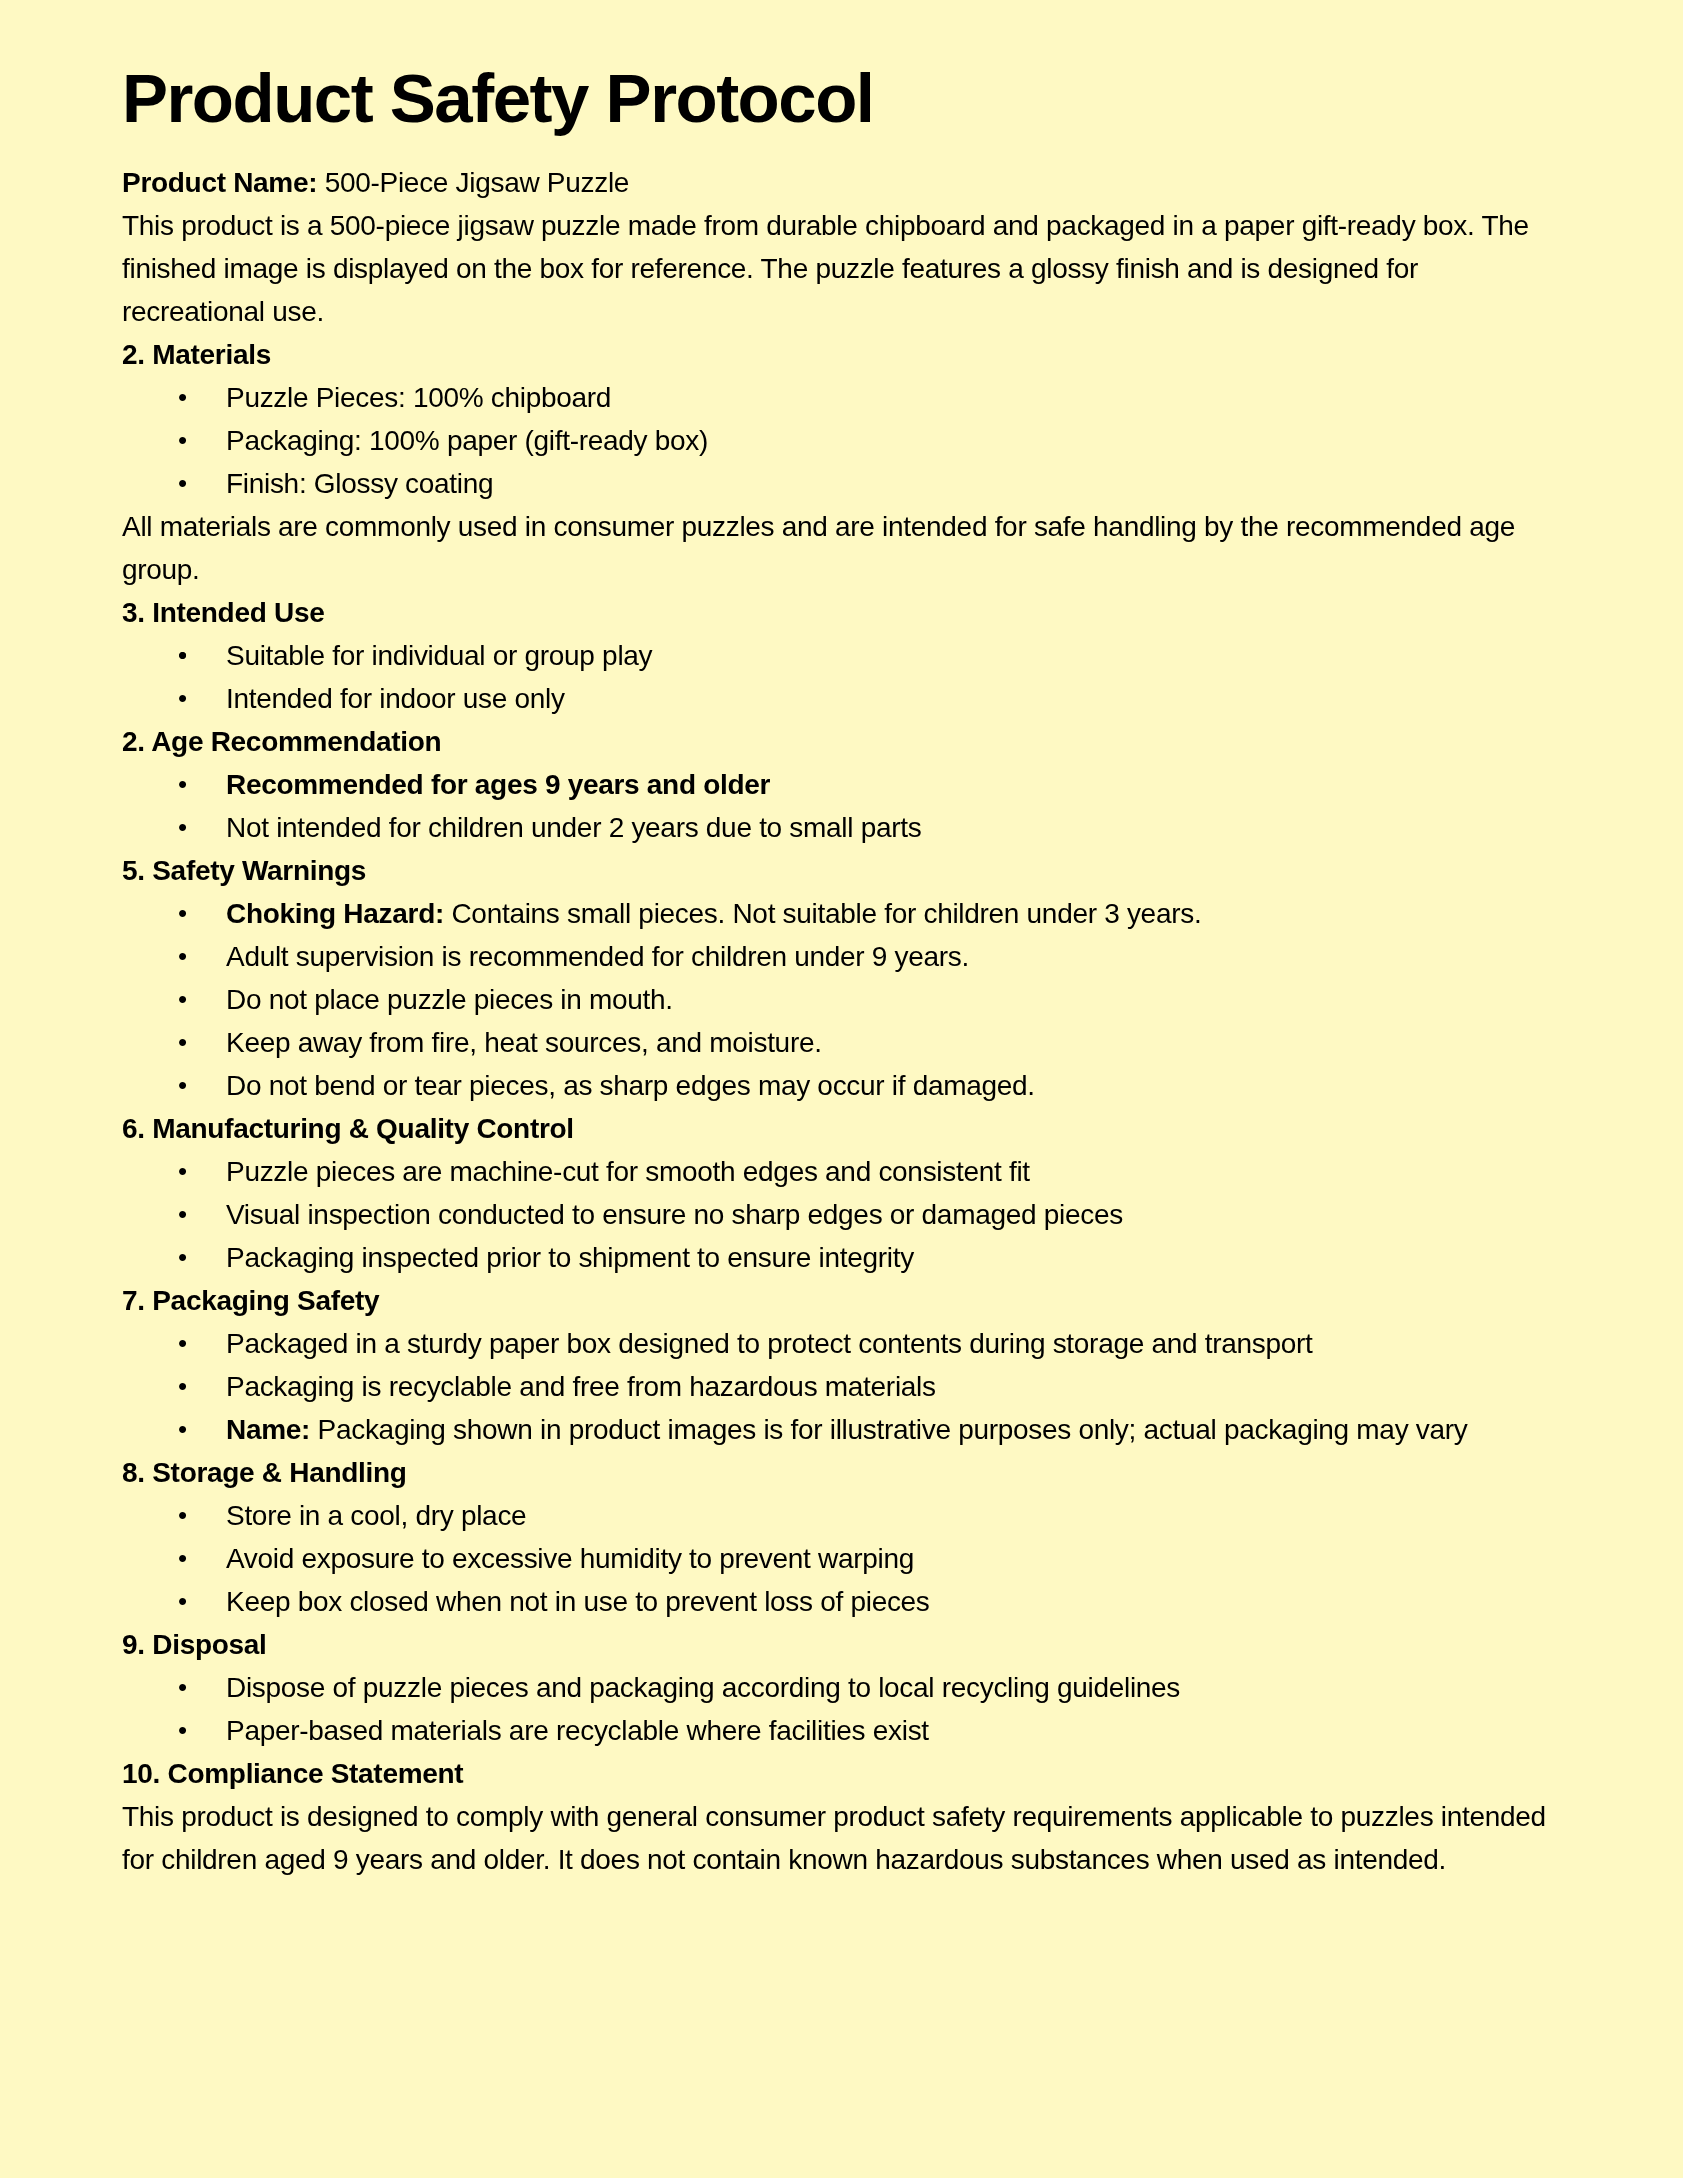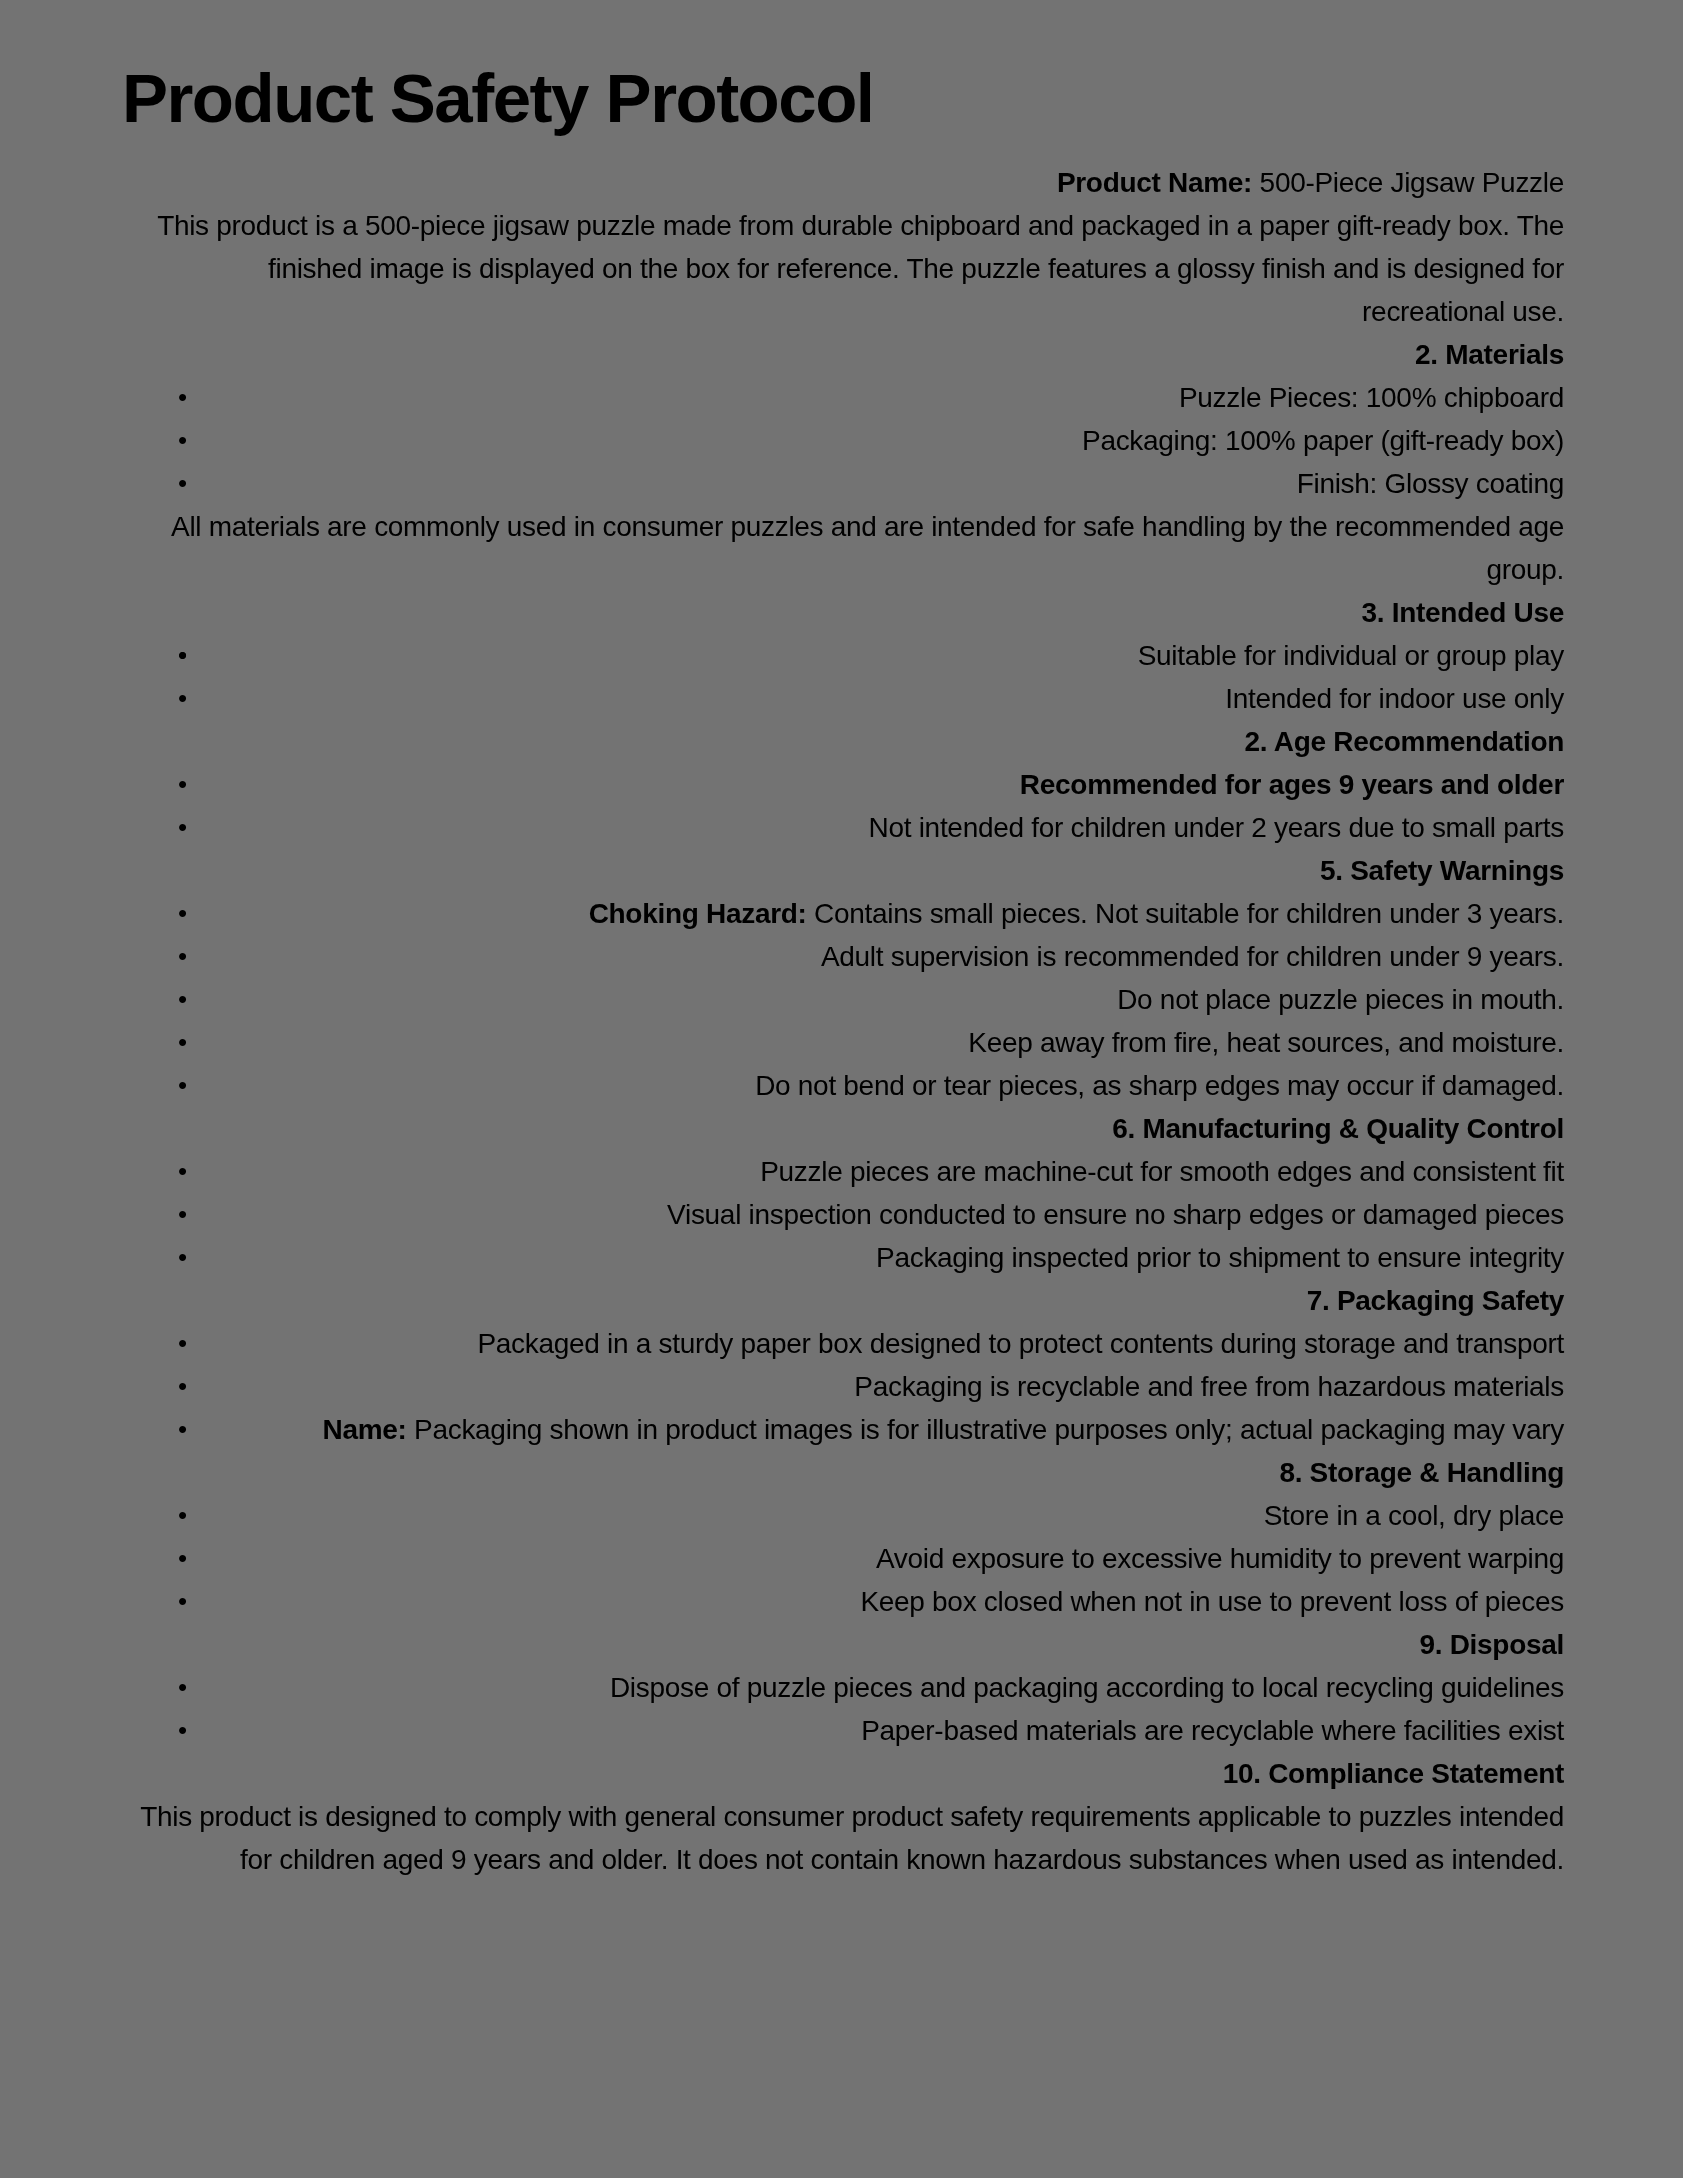--- a/index.html
+++ b/index.html
@@ -1,38 +1,37 @@
 <!DOCTYPE html>
 <html><head>
 <meta charset="utf-8">
 <style>
   html, body { margin: 0; padding: 0; background: #e8e8e8; }
   .page {
     width: 1683px;
     height: 2178px;
-    background: #737373;
+    background: #fef9c3;
     box-sizing: border-box;
     padding: 57px 119px 0 122px;
     font-family: "Liberation Sans", sans-serif;
     color: #000000;
     overflow: hidden;
   }
   .title {
     font-size: 69px;
     font-weight: 700;
     line-height: 1.22;
     letter-spacing: -1.5px;
     margin: 0 0 20px 0;
   }
   .para, .heading, .bullet, .labeled {
     font-size: 28px;
     line-height: 43px;
     letter-spacing: -0.3px;
     margin: 0;
-    text-align: right;
   }
   .heading { font-weight: 700; }
   .b { font-weight: 700; }
   .bullet {
     position: relative;
     padding-left: 104px;
   }
   .bullet .marker {
     position: absolute;
     left: 56px;

